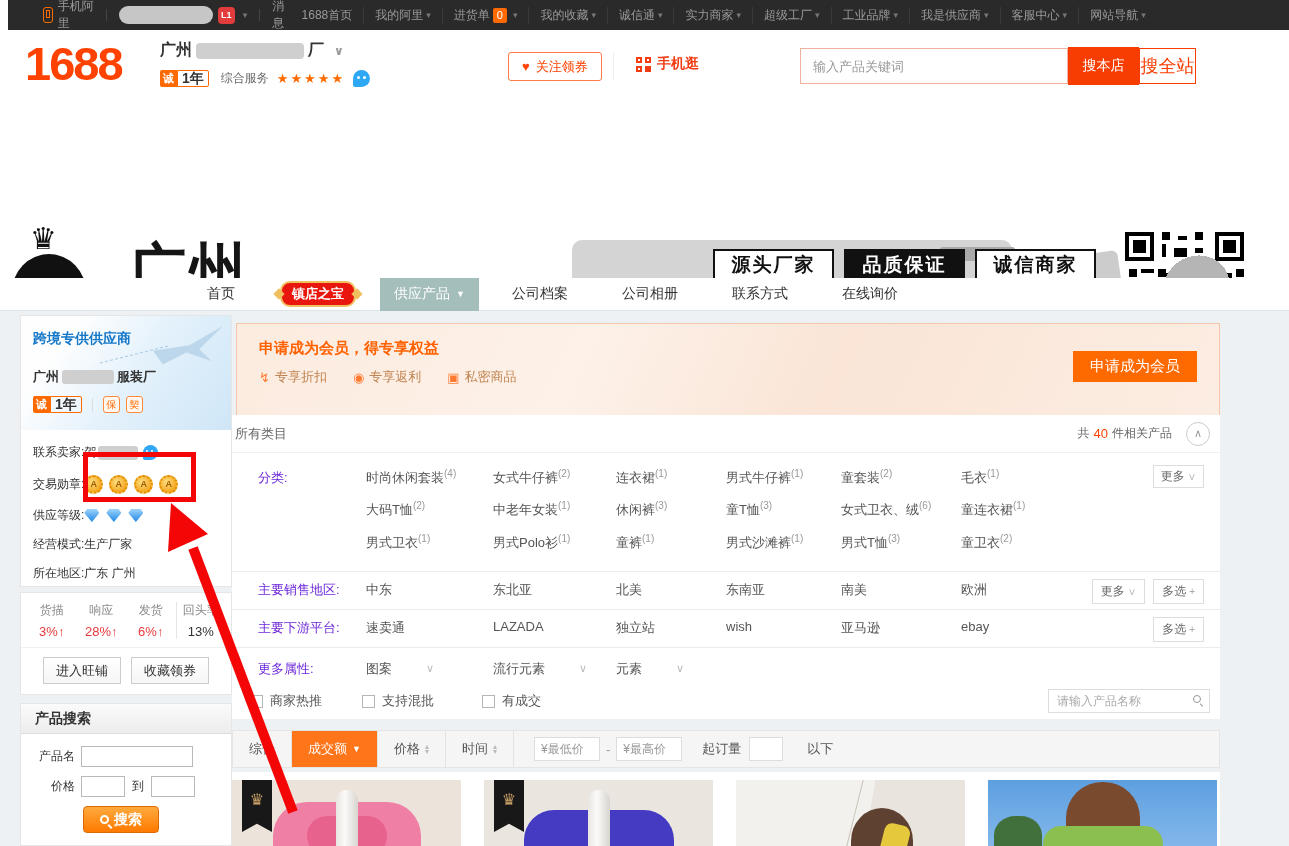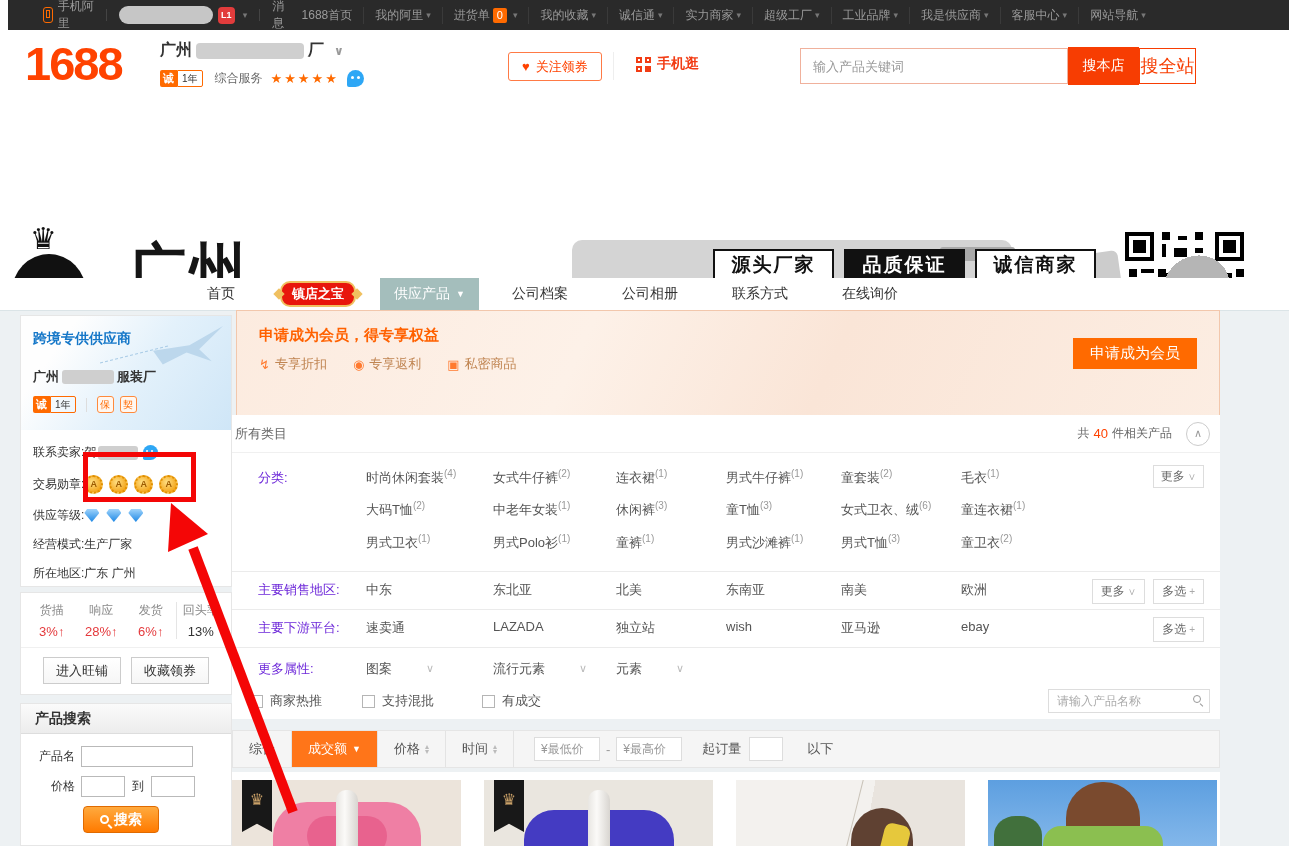--- a/index.html
+++ b/index.html
@@ -29,21 +29,21 @@
   
   .header { position:absolute; left:0; top:30px; width:1289px; height:72px; background:#fff; }
   .logo1688 { position:absolute; left:25px; top:6px; font-size:47px; font-weight:800; color:#ff4200; letter-spacing:-2px; }
   .shopblock { position:absolute; left:160px; top:10px; }
   .shopname { font-size:16px; font-weight:bold; color:#333; display:flex; align-items:center; }
   .name-mask-hd { width:108px; height:16px; background:#cfcfcf; border-radius:4px; margin:0 4px; }
   .hd-caret { color:#999; font-size:12px; margin-left:10px; }
   .shopbadges { margin-top:9px; display:flex; align-items:center; }
   .cheng-box { display:inline-flex; align-items:stretch; height:17px; }
   .cheng-c { background:#ff6a00; color:#fff; font-size:11px; font-weight:bold; width:17px; display:flex; align-items:center; justify-content:center; border-radius:2px 0 0 2px; }
-  .cheng-y { border:1px solid #ff6a00; color:#333; font-size:10px; font-weight:normal; padding:0 4px; display:flex; align-items:center; border-radius:0 2px 2px 0; }
+  .cheng-y { border:1px solid #ff6a00; color:#333; font-size:14px; font-weight:bold; padding:0 4px; display:flex; align-items:center; border-radius:0 2px 2px 0; }
   .svc-label { color:#666; font-size:12px; margin-left:12px; }
   .stars { color:#ff6a00; font-size:13px; letter-spacing:2px; margin-left:8px; }
   .ww-ic { width:17px; height:17px; border-radius:50% 50% 50% 12%; background:#2ea7f5; margin-left:8px; position:relative; }
   .ww-ic::after { content:""; position:absolute; left:4px; top:6px; width:3px; height:3px; background:#fff; border-radius:50%; box-shadow:6px 0 0 #fff; }
   .follow-btn { position:absolute; left:508px; top:22px; height:29px; border:1px solid #ff7a45; border-radius:3px;
                 color:#ff4200; font-size:13px; display:flex; align-items:center; padding:0 13px; background:#fff; cursor:pointer; }
   .heart-ic { color:#ff4200; font-size:13px; margin-right:6px; }
   .hd-div { position:absolute; left:613px; top:22px; width:1px; height:28px; background:#eee; }
   .mvisit { position:absolute; left:636px; top:25px; display:flex; align-items:center; }
   .qr-mini { width:15px; height:15px; margin-right:6px; display:grid; grid-template-columns:6px 6px; grid-template-rows:6px 6px; gap:3px; }
@@ -136,21 +136,21 @@
   .in-name { width:112px; }
   .in-price { width:44px; }
   .to-lb { margin:0 7px; }
   .search-btn { margin-left:52px; width:76px; height:27px; border:1px solid #e06a00; border-radius:4px;
                 background:linear-gradient(#ffaa3e,#ff7a00); color:#fff; font-weight:bold; font-size:14px;
                 display:flex; align-items:center; justify-content:center; cursor:pointer; }
   .lens { width:9px; height:9px; border:2px solid #fff; border-radius:50%; position:relative; margin-right:5px; }
   .lens::after { content:""; position:absolute; width:2px; height:5px; background:#fff; left:7px; top:7px; transform:rotate(-45deg); }
 
   
-  .member { position:absolute; left:236px; top:310px; width:984px; height:108px;
+  .member { position:absolute; left:236px; top:323px; width:984px; height:108px;
             background:linear-gradient(115deg,#fcebdf 0%,#fdf1e8 35%,#fae5d7 60%,#fcede2 100%);
             border:1px solid #f2c7ac; }
   .member-title { position:absolute; left:22px; top:15px; color:#ff6100; font-size:15px; font-weight:bold; }
   .perks { position:absolute; left:22px; top:44px; display:flex; }
   .perk { display:flex; align-items:center; margin-right:26px; font-size:13px; color:#c08552; }
   .perk .pic { color:#ff7a2f; margin-right:5px; font-size:13px; }
   .member-btn { position:absolute; right:22px; top:27px; height:31px; padding:0 17px; background:#ff6a00; color:#fff;
                 font-size:15px; border:none; display:flex; align-items:center; cursor:pointer; }
 
   .cat-head { position:absolute; left:232px; top:415px; width:988px; height:38px; background:#fff;

